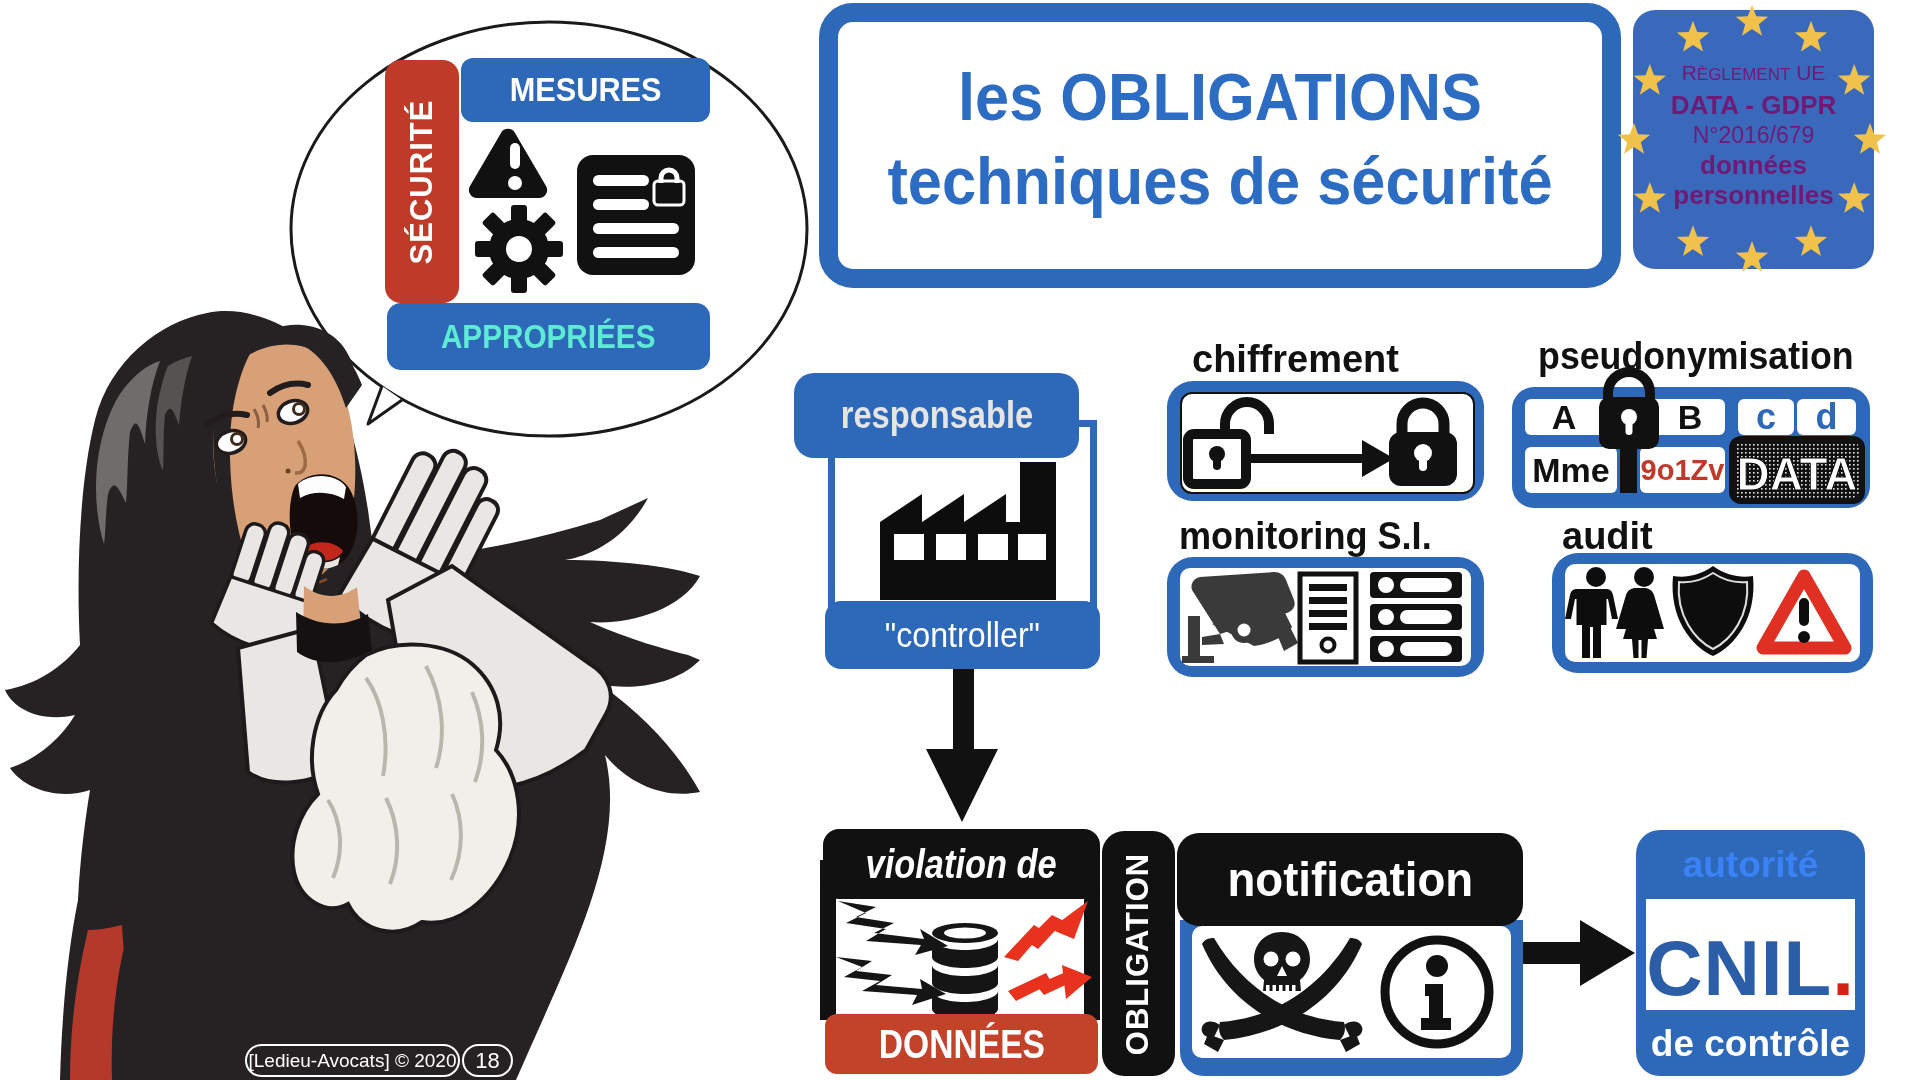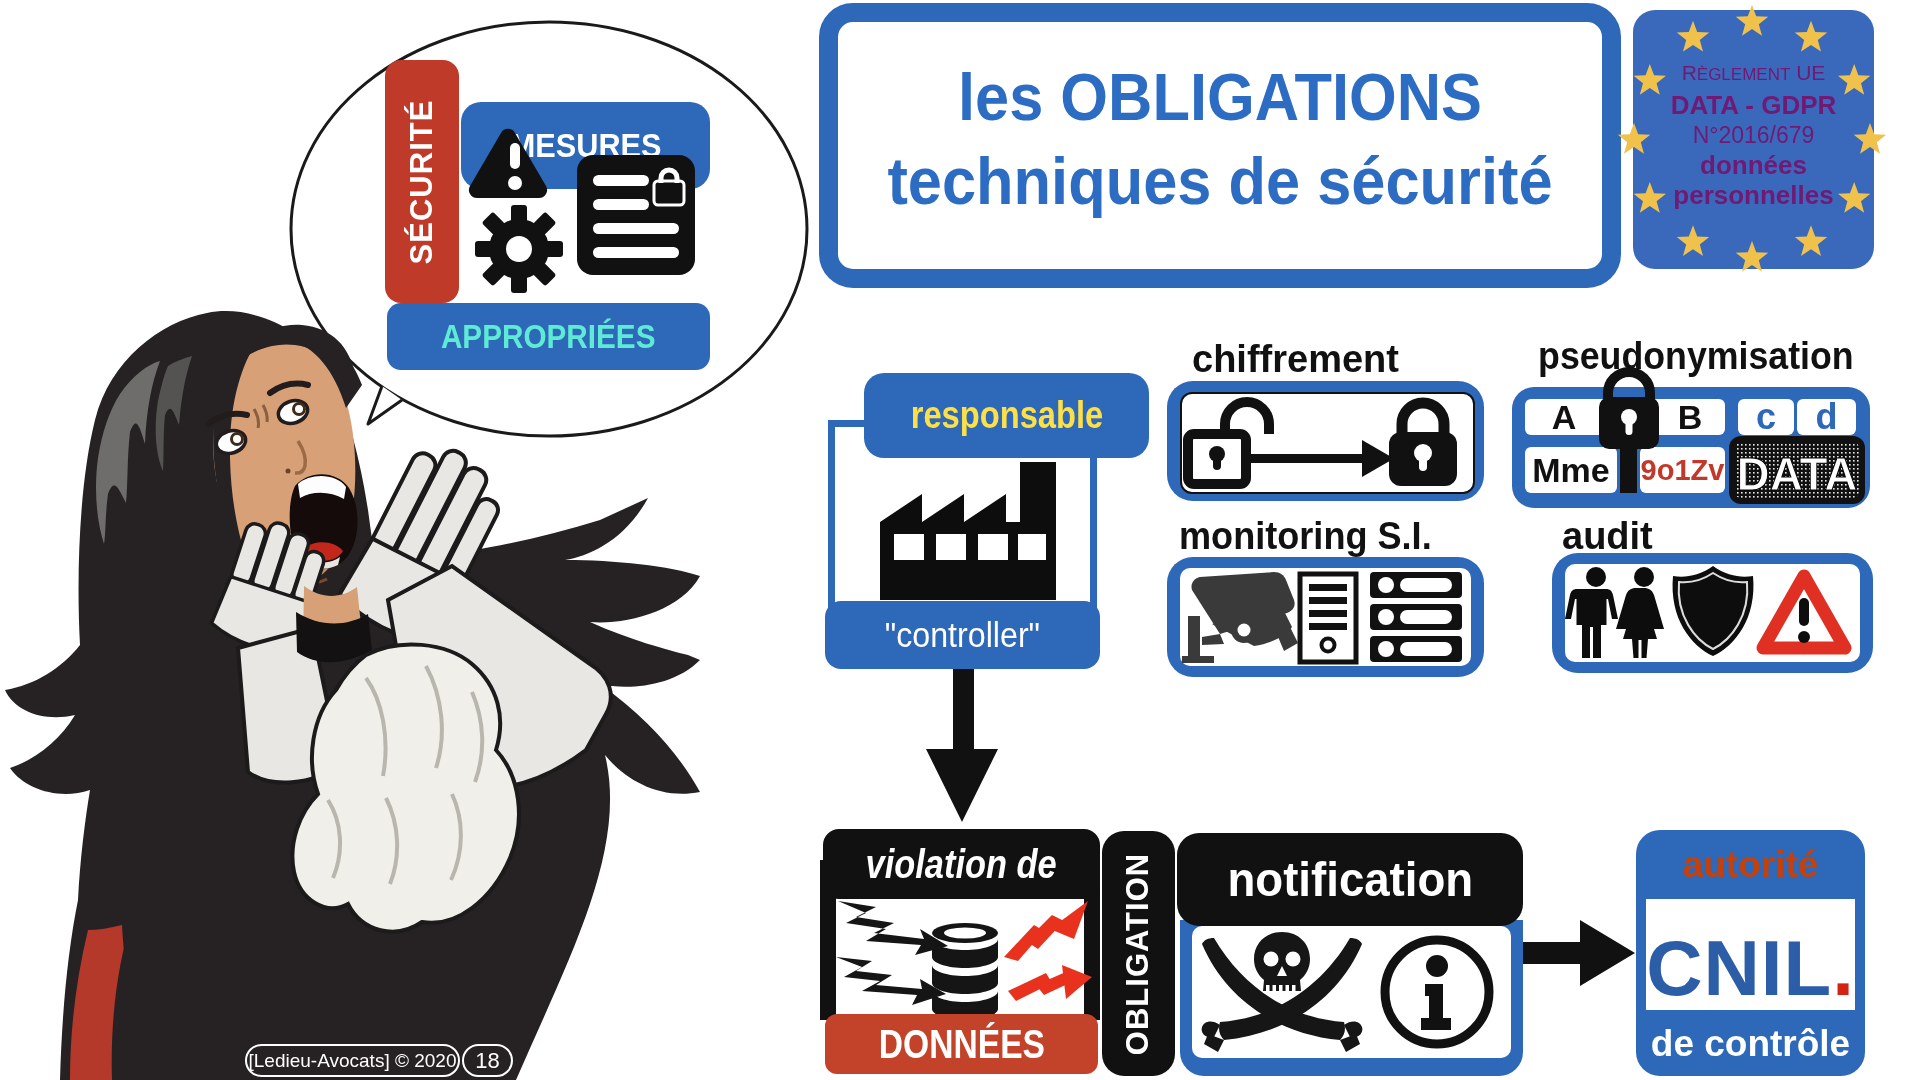--- a/index.html
+++ b/index.html
@@ -28,21 +28,21 @@
 
 <svg class="abs" style="left:285px;top:18px;" width="530" height="420" viewBox="0 0 530 420">
   <ellipse cx="264" cy="211" rx="258" ry="207" fill="#fff" stroke="#1a1a1a" stroke-width="3"></ellipse>
   <path d="M 97 368 L 83 406 L 117 382" fill="#fff" stroke="#1a1a1a" stroke-width="3" stroke-linejoin="round"></path>
 </svg>
 
 <div class="abs" style="left:385px;top:60px;width:74px;height:243px;background:#bf3a28;border-radius:16px;"></div>
 <div class="abs ctr" style="left:385px;top:60px;width:74px;height:243px;">
     <div style="transform:rotate(-90deg);color:#fff;font-size:31px;font-weight:bold;white-space:nowrap;letter-spacing:1px;">SÉCURITÉ</div>
   </div>
-<div class="abs ctr" style="left:461px;top:58px;width:249px;height:87px;background:#2d68b9;border-radius:20px;color:#fff;font-size:33px;font-weight:bold;margin-top:44px;">
+<div class="abs ctr" style="left:461px;top:58px;width:249px;height:64px;background:#2d68b9;border-radius:12px;color:#fff;font-size:33px;font-weight:bold;">
     <span style="transform:scaleX(0.93);display:inline-block;">MESURES</span>
   </div>
 <div class="abs ctr" style="left:387px;top:303px;width:323px;height:67px;background:#2d68b9;border-radius:14px;color:#5eead4;font-size:33px;font-weight:bold;">
     <span style="transform:scaleX(0.9);display:inline-block;">APPROPRIÉES</span>
   </div>
 
 <svg class="abs" style="left:461px;top:127px;" width="249" height="176" viewBox="0 0 249 176">
 
   <g transform="translate(54,42)">
     <path d="M 0 0 m -38 29 a 8 8 0 0 1 -7 -12 l 31 -53 a 8 8 0 0 1 14 0 l 31 53 a 8 8 0 0 1 -7 12 Z" fill="#111"></path>
@@ -74,21 +74,21 @@
     <rect x="16" y="68" width="86" height="11" rx="5.5" fill="#fff"></rect>
     <rect x="16" y="92" width="86" height="11" rx="5.5" fill="#fff"></rect>
     <g transform="translate(87,18)">
       <rect x="-10" y="8" width="30" height="24" rx="4" fill="#111" stroke="#fff" stroke-width="3"></rect>
       <path d="M -3 10 v -5 a 8 8 0 0 1 16 0 v 5" fill="none" stroke="#fff" stroke-width="5"></path>
     </g>
   </g>
 </svg>
 
 <div class="abs" style="left:828px;top:420px;width:269px;height:200px;border:7px solid #2d68b9;background:#fff;box-sizing:border-box;"></div>
-<div class="abs ctr" style="left:864px;top:373px;width:285px;height:85px;background:#2d68b9;border-radius:20px;color:#fde047;font-size:38px;font-weight:bold;">
+<div class="abs ctr" style="left:794px;top:373px;width:285px;height:85px;background:#2d68b9;border-radius:20px;color:#e5e5e5;font-size:38px;font-weight:bold;">
     <span style="transform:scaleX(0.86);display:inline-block;">responsable</span>
   </div>
 <div class="abs ctr" style="left:825px;top:601px;width:275px;height:68px;background:#2d68b9;border-radius:16px;color:#fff;font-size:35px;">
     <span style="transform:scaleX(0.92);display:inline-block;">"controller"</span>
   </div>
 <svg class="abs" style="left:860px;top:462px;" width="205" height="138" viewBox="0 0 205 138">
 
   <path d="M 20 138 L 20 60 L 62 32 L 62 60 L 104 32 L 104 60 L 146 32 L 146 60 L 160 60 L 160 0 L 196 0 L 196 138 Z" fill="#0d0d0d"></path>
   <rect x="34" y="72" width="30" height="26" fill="#fff"></rect>
   <rect x="76" y="72" width="30" height="26" fill="#fff"></rect>
@@ -292,21 +292,21 @@
     <path d="M -12 -8 h 18 v 34 h 8 v 12 h -30 v -12 h 8 v -22 h -4 Z" fill="#111"></path>
   </g>
 </svg>
 
 <svg class="abs" style="left:1523px;top:915px;" width="115" height="75" viewBox="0 0 115 75">
   <path d="M 0 27 h 57 v -22 l 55 33 l -55 33 v -22 h -57 Z" fill="#111"></path>
 </svg>
 
 <div class="abs" style="left:1636px;top:830px;width:229px;height:246px;background:#2d68b9;border-radius:24px;"></div>
 <div class="abs" style="left:1646px;top:899px;width:209px;height:111px;background:#fff;"></div>
-<div class="abs ctr" style="left:1636px;top:836px;width:229px;height:58px;color:#c2410c;font-size:37px;font-weight:bold;">autorité</div>
+<div class="abs ctr" style="left:1636px;top:836px;width:229px;height:58px;color:#3b82f6;font-size:37px;font-weight:bold;">autorité</div>
 <div class="abs ctr" style="left:1636px;top:1018px;width:229px;height:52px;color:#fff;font-size:37px;font-weight:bold;">de contrôle</div>
 <div class="abs ctr" style="left:1646px;top:899px;width:209px;height:139px;color:#2b5ea7;font-size:78px;font-weight:bold;letter-spacing:1px;">CNIL<span style="color:#d42313;">.</span></div>
 
 <svg class="abs" style="left:0px;top:280px;" width="760" height="800" viewBox="0 280 760 800">
 
   <path d="M 207 313
            C 250 304 300 328 330 364 L 354 380
            C 348 390 344 396 342 402
            C 352 430 362 470 368 510
            C 371 532 373 548 376 560

